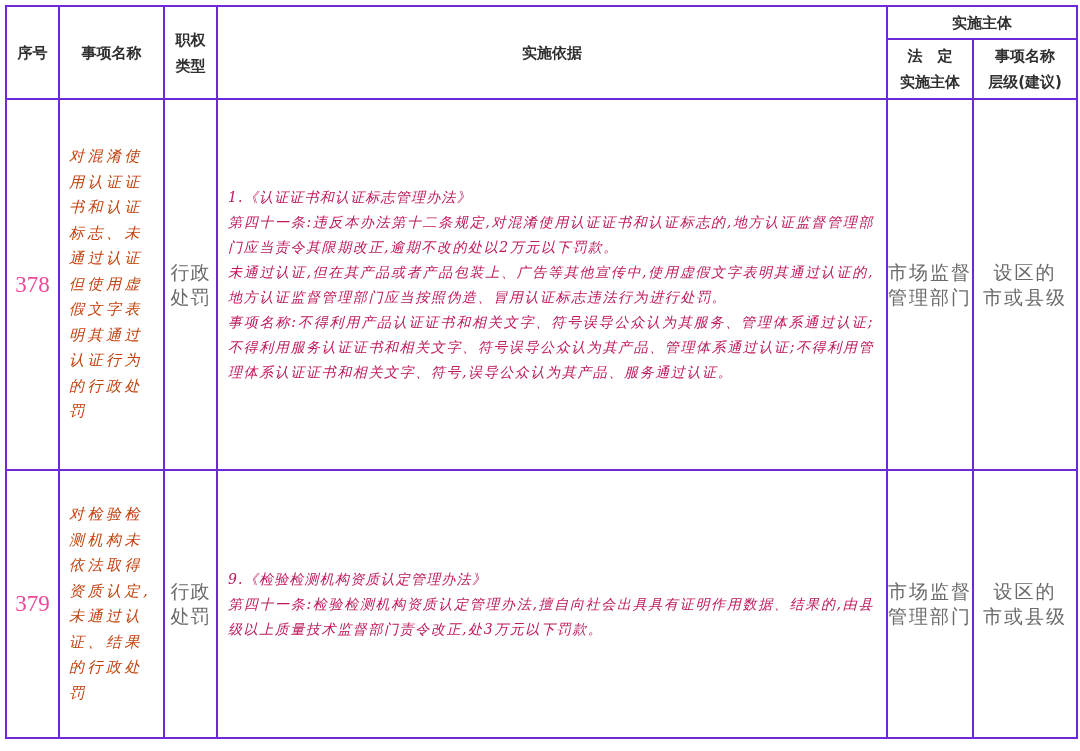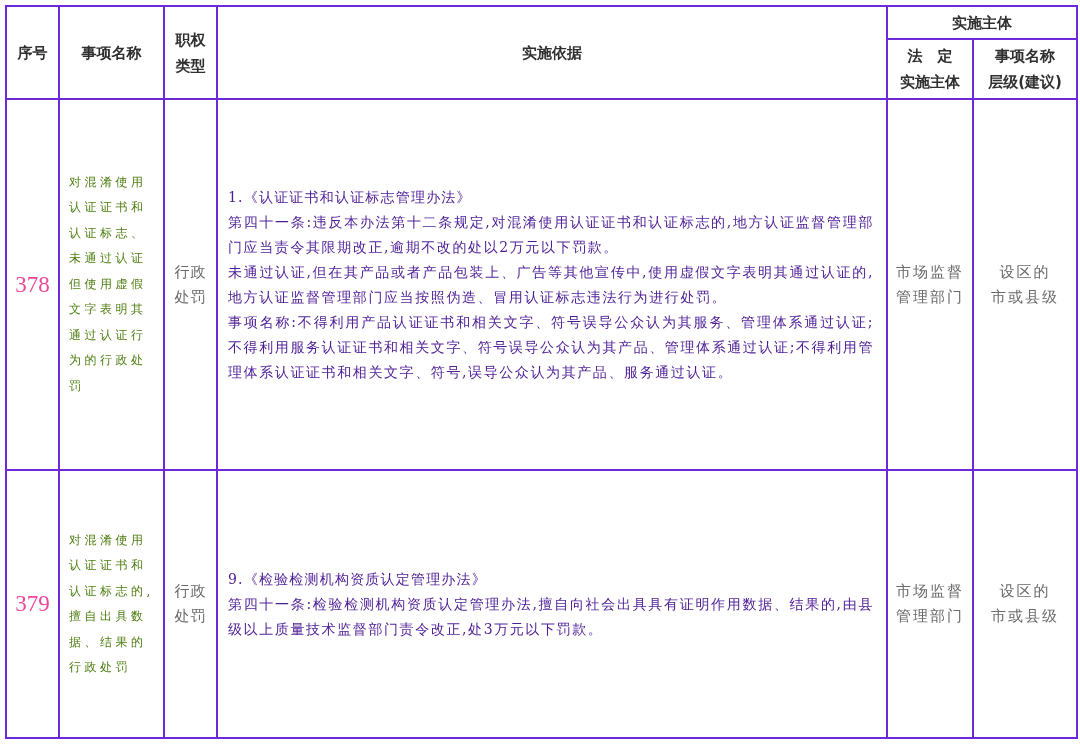--- a/index.html
+++ b/index.html
@@ -41,46 +41,48 @@
     .hdr-sub { height: 60px; }
     .row-378 { height: 371px; }
     .row-379 { height: 268px; }
     .seq {
       font-family: "Liberation Serif", "DejaVu Serif", serif;
       font-size: 23px;
       color: #ec4899;
     }
     .name {
       font-family: "DejaVu Serif", "Liberation Serif", serif;
-      font-size: 12px;
-      color: #4d7c0f;
+      font-size: 15px;
+      color: #c2410c;
       text-align: left !important;
       padding: 0 6px 0 9px !important;
       letter-spacing: 3.5px;
       line-height: 25.5px;
       word-break: break-all;
+      font-style: italic;
     }
     .type, .subject, .level {
       font-family: "DejaVu Serif", "Liberation Serif", serif;
-      font-size: 15px;
+      font-size: 19px;
       color: #6a6a6a;
       line-height: 25px;
     }
     .type { letter-spacing: 1px; }
     .subject { letter-spacing: 2px; }
     .level { letter-spacing: 2px; border-radius: 7px; }
     .basis {
       font-family: "DejaVu Serif", "Liberation Serif", serif;
       font-size: 14px;
-      color: #4c1d95;
+      color: #be185d;
       text-align: left !important;
       padding: 0 12px 0 10px !important;
       line-height: 25px;
       letter-spacing: 1.6px;
       text-align: justify !important;
+      font-style: italic;
     }
     .basis .line { display: block; }
     .basis .title { letter-spacing: 1.2px; }
     .header-label { display: block; }
   </style>
 </head>
 <body>
 
 <table class="grid">
   <colgroup>
@@ -131,21 +133,21 @@
         <span class="header-label">市场监督</span>
         <span class="header-label">管理部门</span>
       </td>
       <td class="level">
         <span class="header-label">设区的</span>
         <span class="header-label">市或县级</span>
       </td>
     </tr>
     <tr class="row-379">
       <td class="seq">379</td>
-      <td class="name">对混淆使用认证证书和认证标志的,擅自出具数据、结果的行政处罚</td>
+      <td class="name">对检验检测机构未依法取得资质认定,未通过认证、结果的行政处罚</td>
       <td class="type">
         <span class="header-label">行政</span>
         <span class="header-label">处罚</span>
       </td>
       <td class="basis">
         <span class="line title">9.《检验检测机构资质认定管理办法》</span>
         <span class="line">第四十一条:检验检测机构资质认定管理办法,擅自向社会出具具有证明作用数据、结果的,由县级以上质量技术监督部门责令改正,处3万元以下罚款。</span>
       </td>
       <td class="subject">
         <span class="header-label">市场监督</span>

